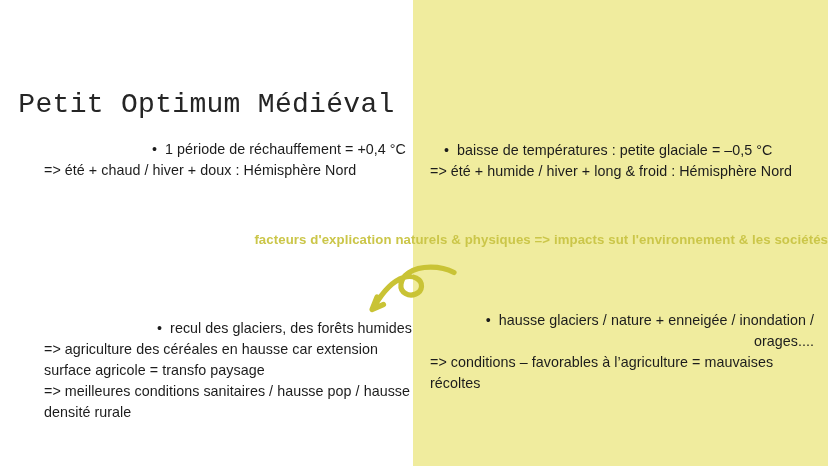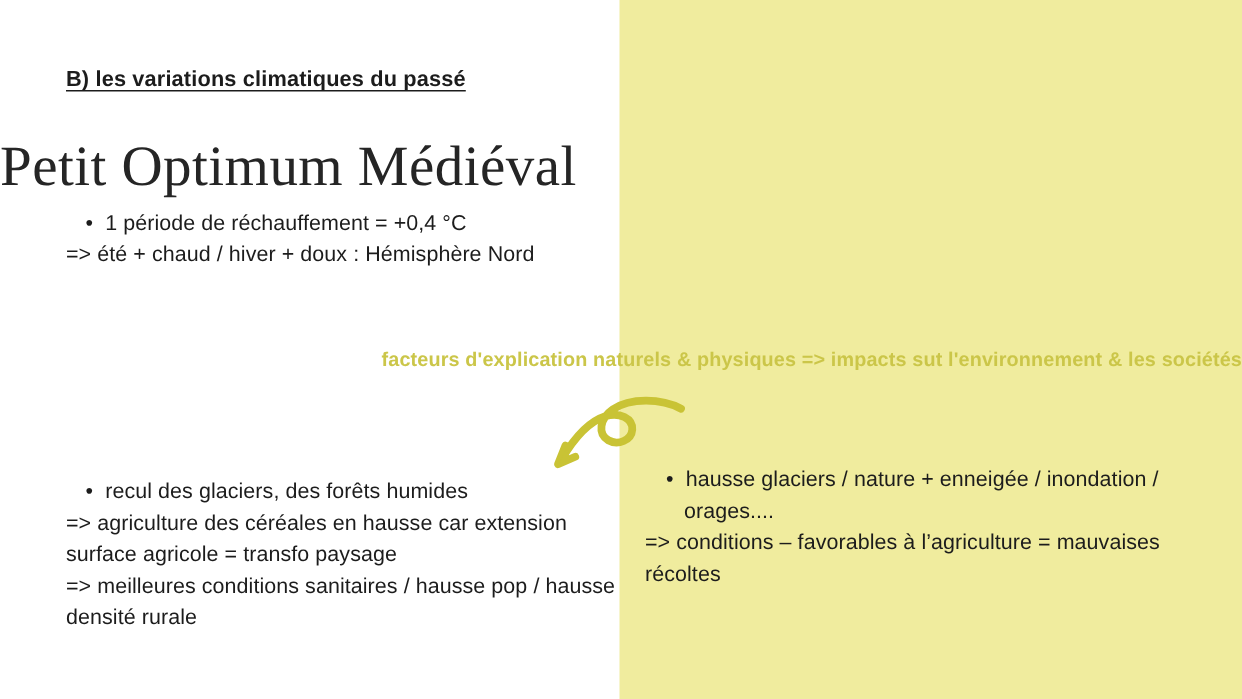--- a/index.html
+++ b/index.html
@@ -35,26 +35,26 @@
     font-size: 14.5px;
     font-weight: 600;
     color: #1c1c1c;
     text-decoration: underline;
     text-underline-offset: 3px;
     letter-spacing: 0.1px;
     white-space: nowrap;
   }
   .col-title {
     position: absolute;
-    font-family: Liberation Serif, serif;
+    font-family: Liberation Mono, monospace;
     font-weight: 400;
-    font-size: 38px;
+    font-size: 28px;
     color: #252525;
     letter-spacing: 0.3px;
-    text-align: left;
+    text-align: center;
     white-space: nowrap;
   }
   .col-title.left {
     left: 0;
     width: 413px;
     top: 89px;
   }
   .col-title.right {
     left: 413px;
     width: 415px;
@@ -66,20 +66,21 @@
     font-size: 14.3px;
     line-height: 1.47;
     letter-spacing: 0.05px;
   }
   .body-block p {
     margin: 0;
   }
   .body-block p.bullet {
     padding-left: 22px;
     text-indent: -11px;
+    text-align: right;
   }
   .just p.bullet {
     text-align: justify;
     text-justify: inter-word;
   }
   .just p.bullet > span.btxt {
     display: inline;
   }
   #left-top-block {
     left: 44px;
@@ -138,30 +139,33 @@
     display: block;
   }
 </style>
 </head>
 <body>
 
 <div class="slide">
 
   <div class="panel-right-bg"></div>
 
-  <div class="section-heading">B) les variations climatiques du passé </div>
 
   <div class="col-title left">Petit Optimum Médiéval</div>
 
 
   <div class="body-block" id="left-top-block">
     <p class="bullet">•&nbsp;&nbsp;<span>1 période de réchauffement = +0,4 °C</span></p>
     <p>=&gt; été + chaud / hiver + doux : Hémisphère Nord</p>
   </div>
 
+  <div class="body-block just" id="right-top-block">
+    <p class="bullet">•&nbsp;&nbsp;<span class="btxt">baisse de températures : petite glaciale = –0,5 °C</span></p>
+    <p>=&gt; été + humide / hiver + long &amp; froid : Hémisphère Nord</p>
+  </div>
 
   <div class="mid-banner">facteurs d'explication naturels &amp; physiques =&gt; impacts sut l'environnement &amp; les sociétés</div>
 
   <div class="arrow-wrap">
     <svg width="104" height="64" viewBox="0 0 104 64" fill="none" xmlns="http://www.w3.org/2000/svg">
       <path d="M96 10.5 C 83 3.5, 62 3, 50.5 11 C 41.5 17.2, 40.5 27.5, 47.5 31.5 C 54 35.2, 63 31.5, 63.5 24.5 C 64 17, 55 12.5, 45.5 15.5 C 34 19.2, 24.5 30.5, 16.5 44" stroke="#c9c335" stroke-width="5.2" stroke-linecap="round" fill="none"></path>
       <path d="M25.5 42.5 L 14 47.5 L 19 35" stroke="#c9c335" stroke-width="5.2" stroke-linecap="round" stroke-linejoin="round" fill="none"></path>
       <path d="M14.5 47 L 22.5 44.2 L 19.5 37.5 Z" fill="#c9c335"></path>
     </svg>
   </div>

